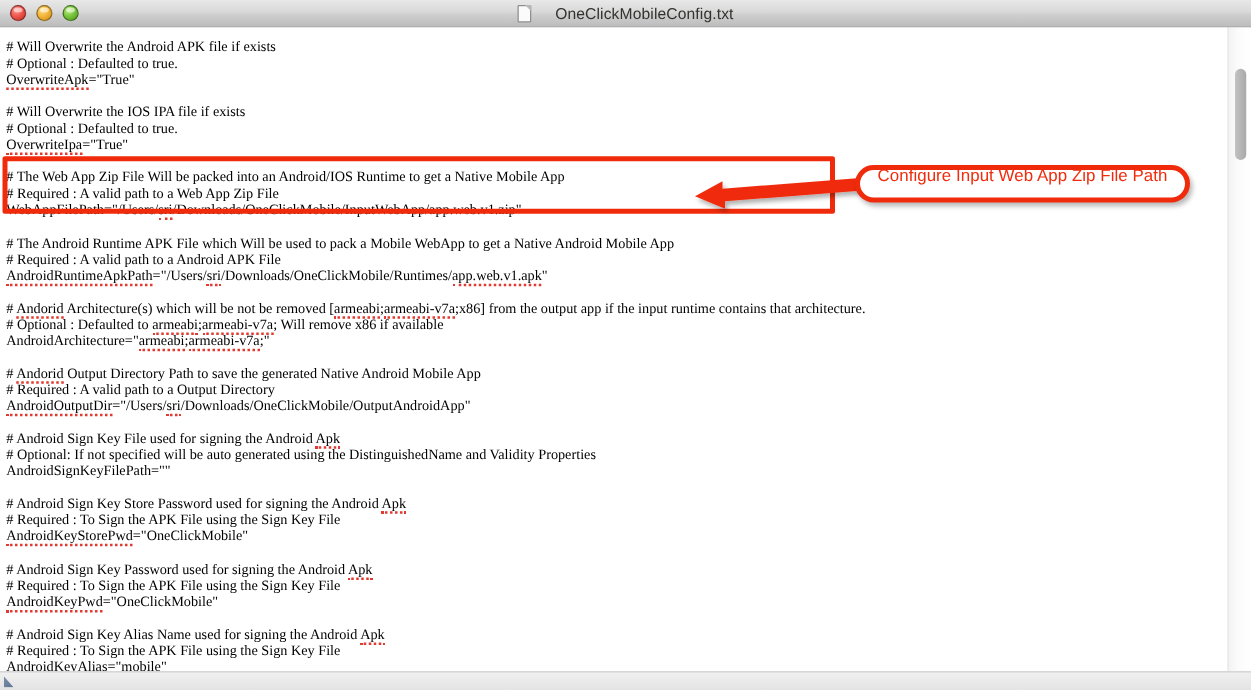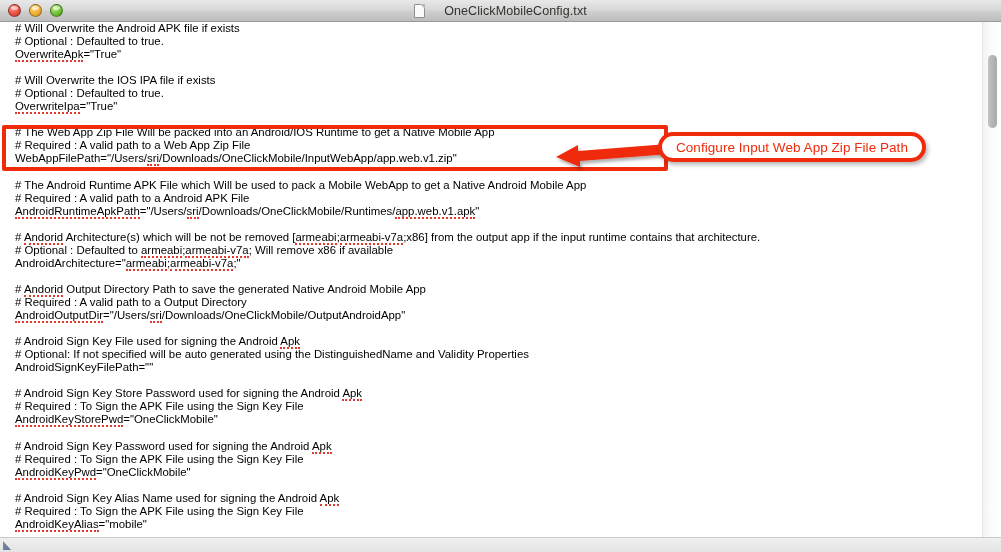--- a/index.html
+++ b/index.html
@@ -98,29 +98,28 @@
     left: 0;
     top: 22px;
     width: 982px;
     height: 515px;
     background: #ffffff;
     overflow: hidden;
   }
   .code {
     position: absolute;
     left: 5px;
-    top: 0px;
-    font-family: Liberation Sans, sans-serif;
+    top: 10px;
+    font-family: Liberation Serif, serif;
     font-size: 11.4px;
     line-height: 13.05px;
     color: #000000;
     white-space: pre-wrap;
     word-break: break-word;
     width: 975px;
-    margin-left: 10px;
   }
   .ln { display: block; min-height: 13.05px; }
   .sp {
     border-bottom: 2px dotted #e23a30;
     padding-bottom: 0px;
   }
 
   
   .scroll-track {
     position: absolute;
@@ -183,26 +182,26 @@
     top: 132px;
     width: 160px;
     height: 40px;
     pointer-events: none;
     overflow: visible;
   }
 
   
   .callout {
     position: absolute;
-    left: 658px;
+    left: 684px;
     top: 132px;
     height: 30px;
     padding: 10px 14px;
     display: flex;
-    align-items: center;
+    align-items: flex-end;
     background: #ffffff;
     border: 4px solid #f02b0c;
     border-radius: 16px;
     box-sizing: border-box;
     box-shadow: 2px 3px 4px rgba(0,0,0,0.28);
   }
   .callout-text {
     font-family: "Liberation Sans", sans-serif;
     font-size: 13.5px;
     color: #f02b0c;

